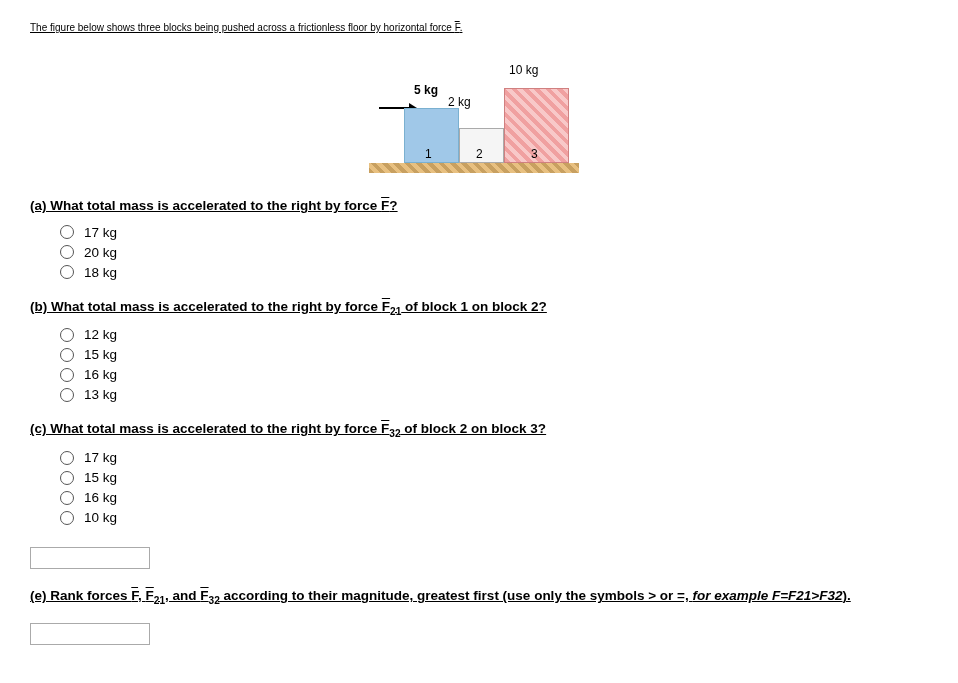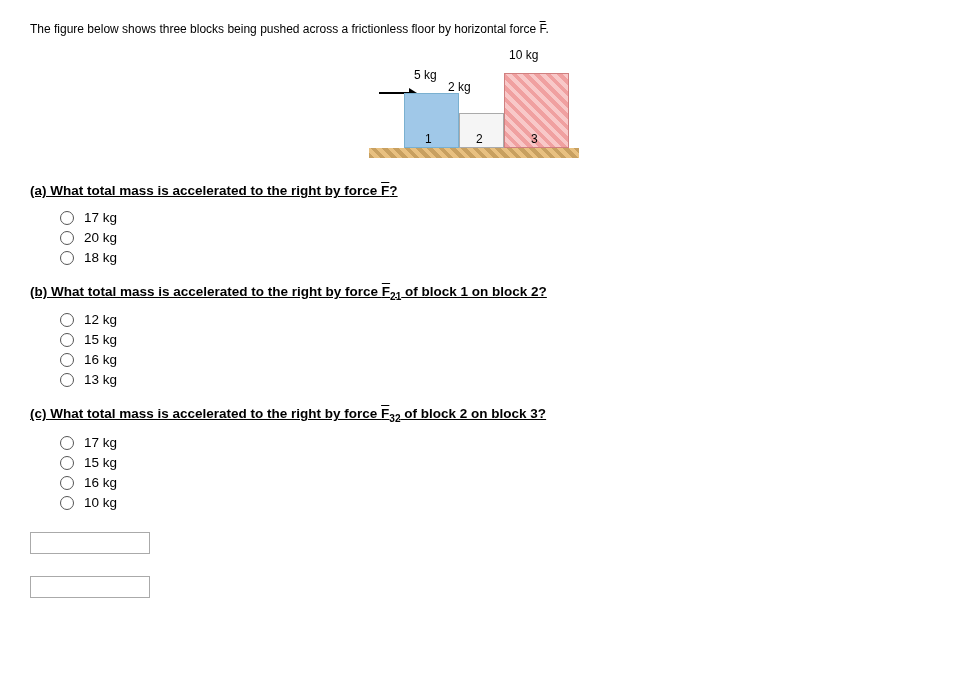--- a/index.html
+++ b/index.html
@@ -6,22 +6,24 @@
     body {
       font-family: Arial, sans-serif;
       font-size: 14px;
       background: #fff;
       color: #000;
       padding: 20px 30px;
       width: 958px;
       min-height: 683px;
     }
     .intro-text {
-      font-size: 12px;
+      font-size: 10px;
+      margin-bottom: 18px;
       line-height: 1.5;
+      text-decoration: underline;
     }
     .overline {
       text-decoration: overline;
     }
     .figure-container {
       display: flex;
       justify-content: center;
       margin-bottom: 22px;
       position: relative;
     }
@@ -79,20 +81,21 @@
         #f8c8c8 4px,
         #f8c8c8 8px
       );
       border: 1px solid #d08080;
     }
     .label-5kg {
       position: absolute;
       left: 45px;
       top: 30px;
       font-size: 12px;
+      font-weight: bold;
     }
     .label-2kg {
       position: absolute;
       left: 79px;
       top: 42px;
       font-size: 12px;
     }
     .label-10kg {
       position: absolute;
       left: 140px;
@@ -145,21 +148,21 @@
     }
     .question-text b {
       font-weight: bold;
       text-decoration: underline;
     }
     .options {
       margin-left: 30px;
     }
     .option-row {
       display: flex;
-      align-items: flex-end;
+      align-items: center;
       margin-bottom: 5px;
     }
     .radio-circle {
       width: 14px;
       height: 14px;
       border-radius: 50%;
       border: 1.5px solid #555;
       background: #fff;
       margin-right: 10px;
       flex-shrink: 0;
@@ -283,14 +286,17 @@
       <span class="option-label">10 kg</span>
     </div>
   </div>
 </div>
 
 <div class="question-section" style="margin-top:10px;">
   <input type="text" class="text-input" value="" style="">
 </div>
 
 <div class="question-section" style="margin-top:14px;">
+  <div class="question-text">
+    <b>(e) Rank forces <span class="overline">F</span>, <span class="overline">F</span><sub>21</sub>, and <span class="overline">F</span><sub>32</sub> according to their magnitude, greatest first (use only the symbols &gt; or =, <span class="italic">for example F=F21&gt;F32</span>).</b>
+  </div>
   <input type="text" class="text-input" value="" style="">
 </div>
 
 </body></html>

